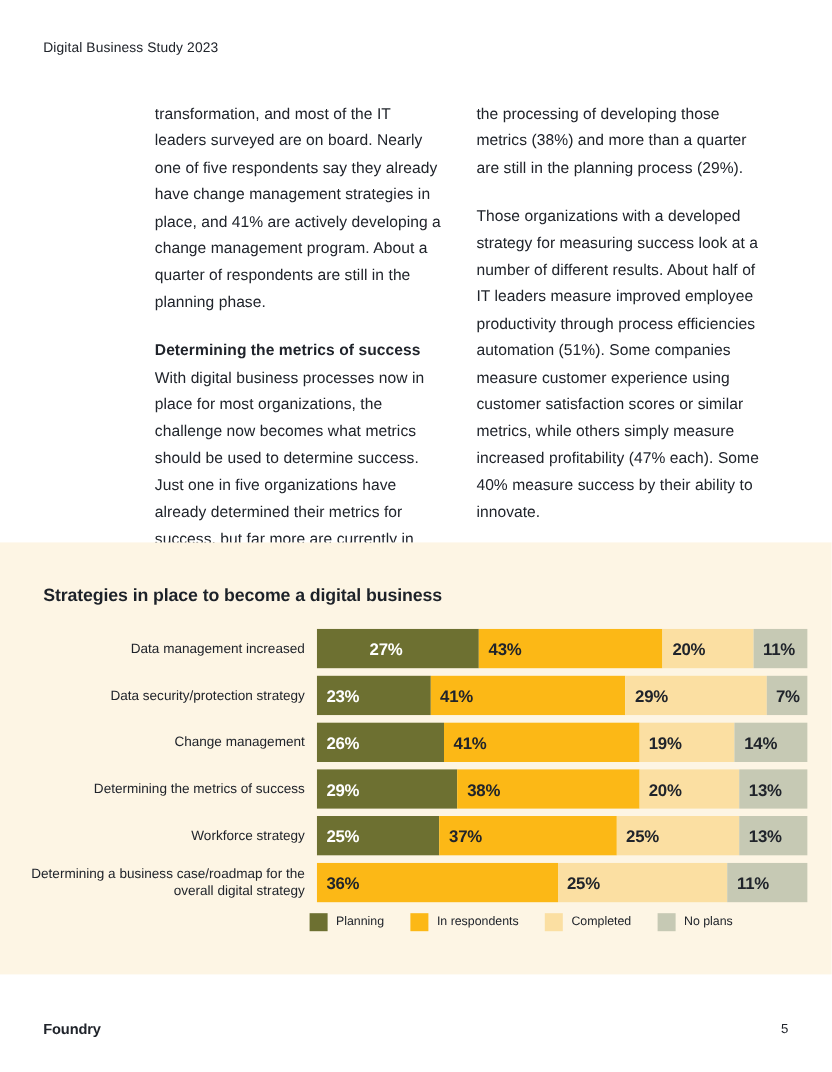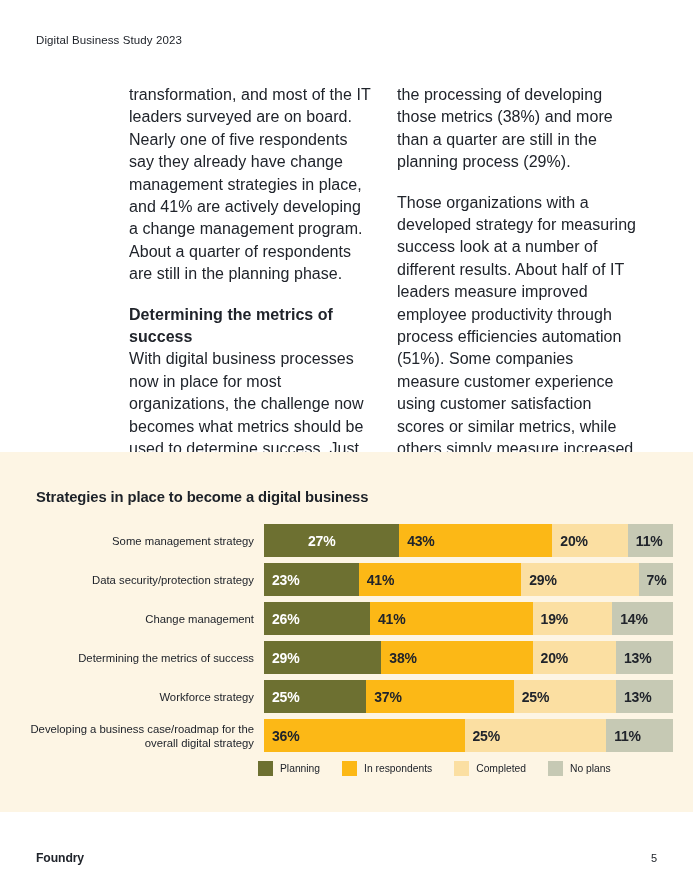--- a/index.html
+++ b/index.html
@@ -31,21 +31,21 @@
   .body-columns {
     position: absolute;
     top: 84px;
     left: 129px;
     width: 518px;
     display: flex;
     gap: 25px;
   }
   .col { width: 243px; }
   .col p {
-    font-size: 16px;
+    font-size: 13px;
     line-height: 22.4px;
     color: #20242b;
     letter-spacing: 0.05px;
   }
   .col p + p { margin-top: 18px; }
   .col p.subhead-para { margin-top: 18px; }
   .subhead {
     font-weight: bold;
     display: block;
   }
@@ -178,21 +178,21 @@
     <p>Those organizations with a developed strategy for measuring success look at a number of different results. About half of IT leaders measure improved employee productivity through process efficiencies automation (51%). Some companies measure customer experience using customer satisfaction scores or similar metrics, while others simply measure increased profitability (47% each). Some 40% measure success by their ability to innovate.</p>
   </div>
 </div>
 
 <div class="chart-band">
 
   <div class="chart-title">Strategies in place to become a digital business</div>
 
   <div class="chart" id="chart">
       <div class="chart-row">
-        <div class="row-label">Some management strategy</div>
+        <div class="row-label">Data management increased</div>
         <div class="bar-track">
           <div class="seg s0" style="flex: 27 0 0px; background: rgb(109, 112, 49); padding-left: 44px;">27%</div>
           <div class="seg s1" style="flex: 43 0 0px; background: rgb(252, 184, 22);">43%</div>
           <div class="seg s2" style="flex: 20 0 0px; background: rgb(251, 223, 162);">20%</div>
           <div class="seg s3" style="flex: 11 0 0px; background: rgb(198, 201, 180);">11%</div>
         </div>
       </div>
       <div class="chart-row">
         <div class="row-label">Data security/protection strategy</div>
         <div class="bar-track">
@@ -223,21 +223,21 @@
       <div class="chart-row">
         <div class="row-label">Workforce strategy</div>
         <div class="bar-track">
           <div class="seg s0" style="flex: 25 0 0px; background: rgb(109, 112, 49);">25%</div>
           <div class="seg s1" style="flex: 37 0 0px; background: rgb(252, 184, 22);">37%</div>
           <div class="seg s2" style="flex: 25 0 0px; background: rgb(251, 223, 162);">25%</div>
           <div class="seg s3" style="flex: 13 0 0px; background: rgb(198, 201, 180);">13%</div>
         </div>
       </div>
       <div class="chart-row">
-        <div class="row-label">Developing a business case/roadmap for the overall digital strategy</div>
+        <div class="row-label">Determining a business case/roadmap for the overall digital strategy</div>
         <div class="bar-track">
           <div class="seg s1" style="flex: 36 0 0px; background: rgb(252, 184, 22);">36%</div>
           <div class="seg s2" style="flex: 25 0 0px; background: rgb(251, 223, 162);">25%</div>
           <div class="seg s3" style="flex: 11 0 0px; background: rgb(198, 201, 180);">11%</div>
         </div>
       </div>
     </div>
 
   <div class="legend" id="legend">
       <div class="legend-item">

